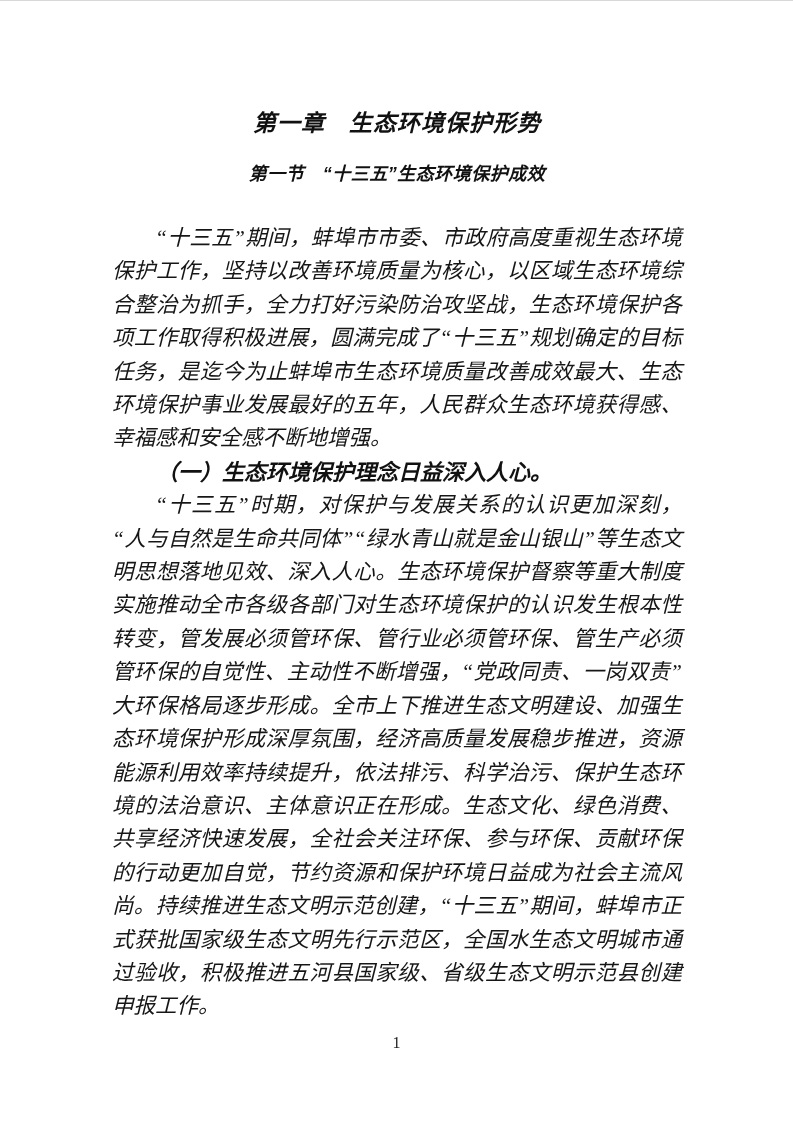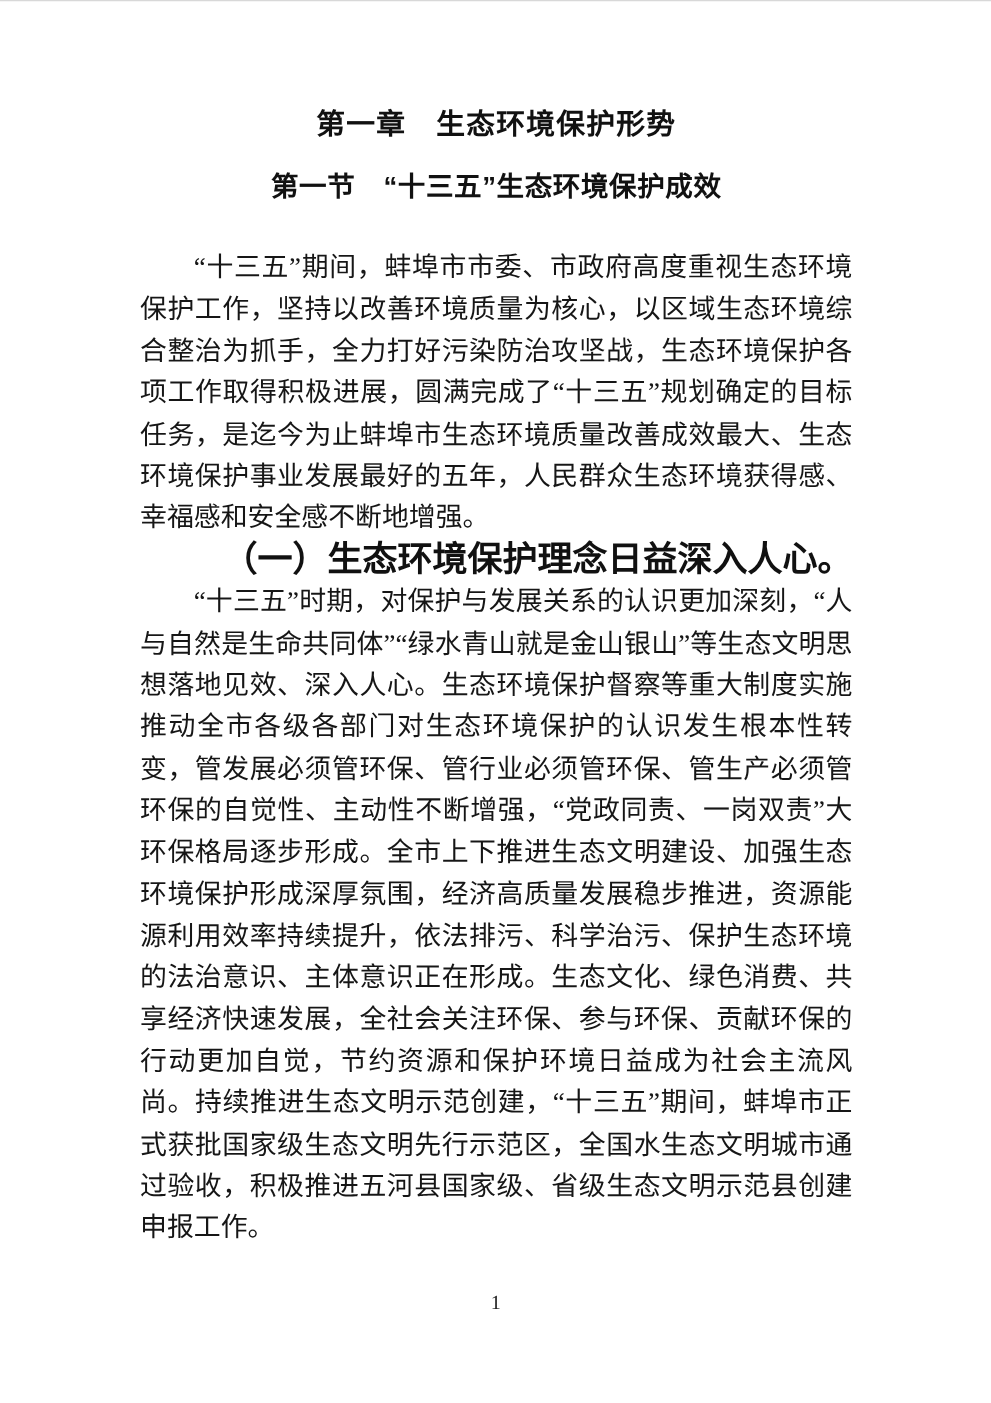--- a/index.html
+++ b/index.html
@@ -17,37 +17,38 @@
   }
   .page-top-edge {
     position: absolute;
     top: 0; left: 0; right: 0;
     height: 1px;
     background: #d8d8d8;
   }
   .content {
     position: absolute;
     left: 112px;
-    top: 84px;
+    top: 108px;
     width: 570px;
+    font-style: italic;
   }
   .chapter-title {
     font-family: "Liberation Sans", sans-serif;
     font-weight: 700;
     font-size: 23px;
     line-height: 30px;
     text-align: center;
     letter-spacing: 1px;
     margin: 0;
     color: #111111;
   }
   .section-title {
     font-family: "Liberation Sans", sans-serif;
     font-weight: 700;
-    font-size: 22px;
+    font-size: 18px;
     line-height: 28px;
     text-align: center;
     letter-spacing: 0.5px;
     margin: 22px 0 0 0;
     color: #111111;
   }
   .body-para {
     font-family: "Liberation Serif", "DejaVu Serif", serif;
     font-size: 21.5px;
     line-height: 33.4px;
@@ -56,26 +57,25 @@
     text-indent: 2em;
     margin: 0;
     color: #161616;
   }
   .first-para {
     margin-top: 34px;
   }
   .sub-heading {
     font-family: "Liberation Serif", "DejaVu Serif", serif;
     font-weight: 700;
-    font-size: 28px;
+    font-size: 22px;
     line-height: 33.4px;
     text-indent: 2em;
     margin: 0;
     color: #111111;
-    text-align: right;
   }
   .page-number {
     position: absolute;
     left: 0;
     right: 0;
     top: 1032px;
     text-align: center;
     font-family: "Liberation Serif", "DejaVu Serif", serif;
     font-size: 16px;
     line-height: 22px;

